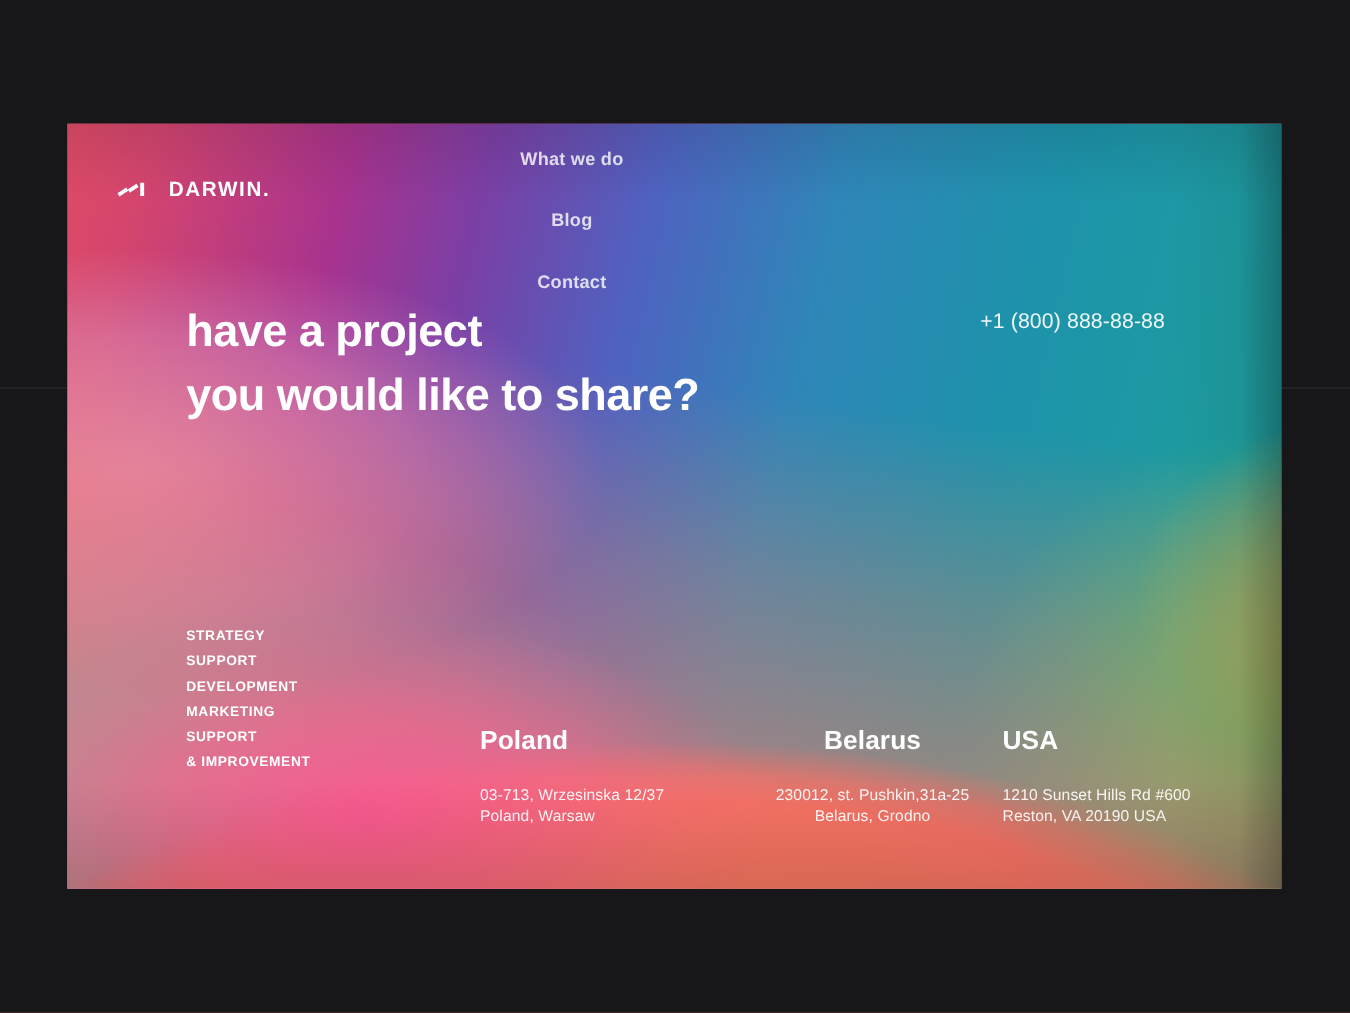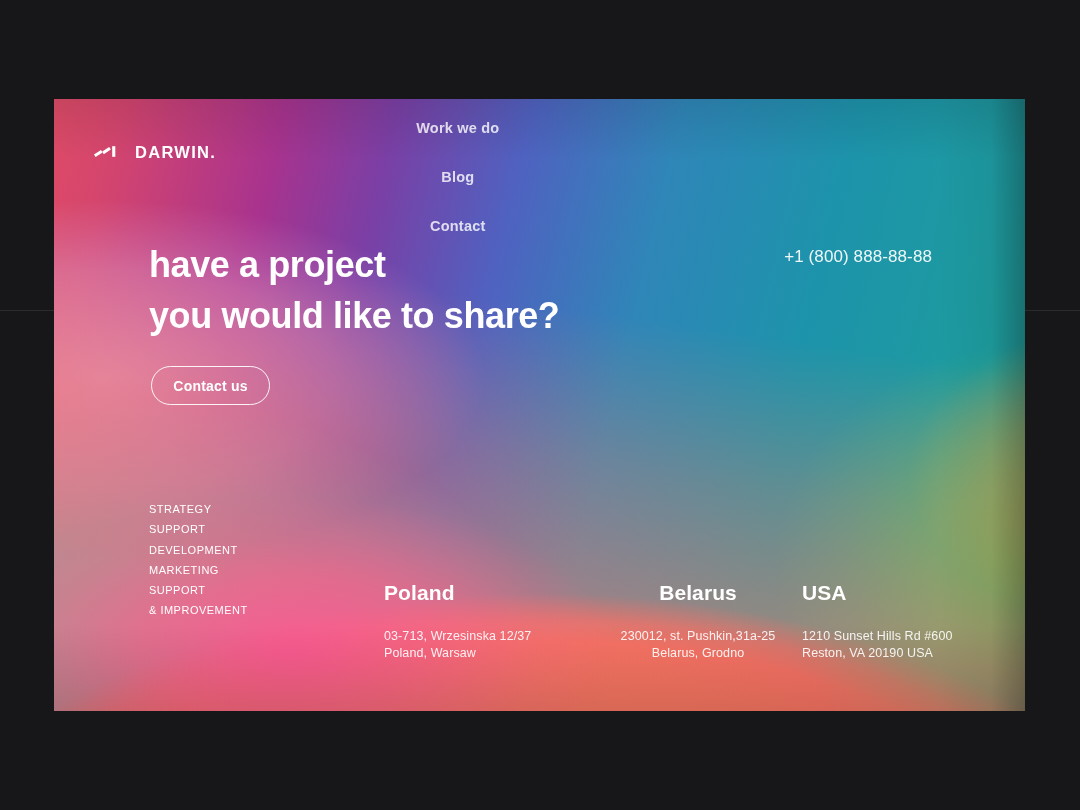--- a/index.html
+++ b/index.html
@@ -208,21 +208,21 @@
   }
 
   
   .services {
     position:absolute;
     left:95px; top:400px;
   }
   .service-item {
     color:#fff;
     font-size:11px;
-    font-weight:normal;
+    font-weight:bold;
     letter-spacing:0.5px;
     line-height:20.3px;
     white-space:nowrap;
   }
 
   
   .offices {
     position:absolute;
     left:330px; top:440px;
     display:flex;
@@ -270,36 +270,35 @@
           <svg class="logo-mark" viewBox="0 0 30 16">
             <polygon points="0,10.5 7,6.0 8.6,8.6 1.6,13.1" fill="#ffffff"></polygon>
             <polygon points="8.2,7.6 15.2,3.0 16.8,5.6 9.8,10.2" fill="#ffffff"></polygon>
             <rect x="18.2" y="2.2" width="3.1" height="10.6" fill="#ffffff"></rect>
           </svg>
           <span class="logo-text">DARWIN.</span>
         </div>
 
         <nav class="nav">
           <span class="nav-item">Work</span>
-          <span class="nav-item">Work we do</span>
+          <span class="nav-item">What we do</span>
           <span class="nav-item">Blog</span>
           <span class="nav-item">Contact</span>
         </nav>
       </div>
 
       <div class="headline">
         <div>have a project</div>
         <div>you would like to share?</div>
       </div>
 
       <div class="contacts">
         <div class="contact-line">+1 (800) 888-88-88</div>
       </div>
 
-      <button class="cta">Contact us</button>
 
       <div class="services">
         <div class="service-item">STRATEGY</div>
         <div class="service-item">SUPPORT</div>
         <div class="service-item">DEVELOPMENT</div>
         <div class="service-item">MARKETING</div>
         <div class="service-item">SUPPORT</div>
         <div class="service-item">&amp; IMPROVEMENT</div>
       </div>
 

